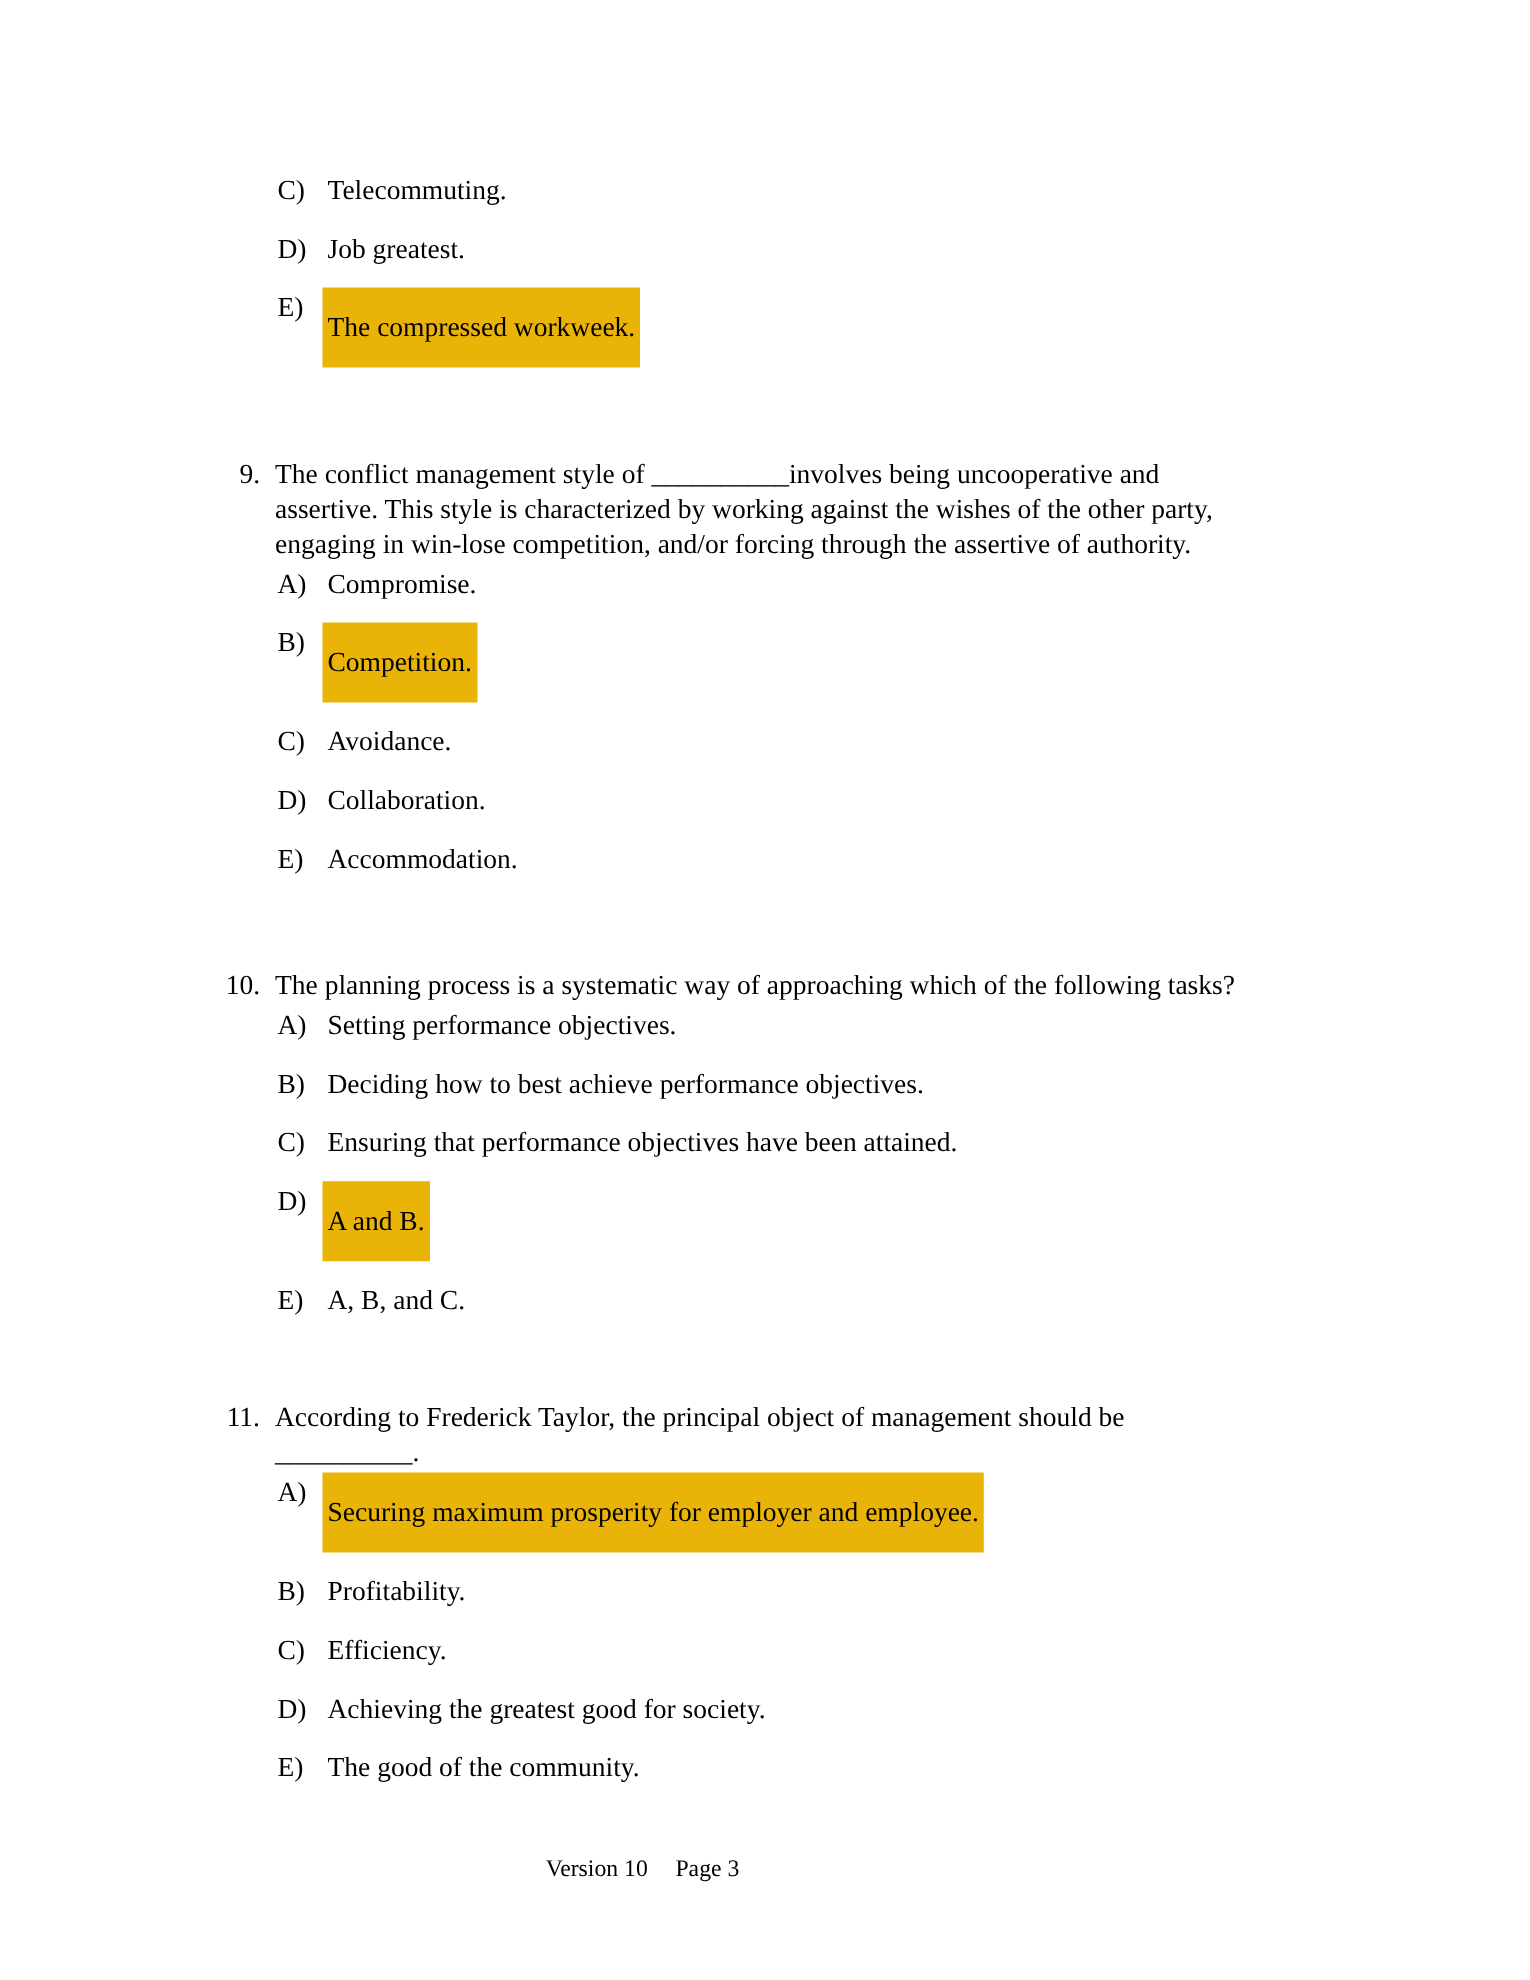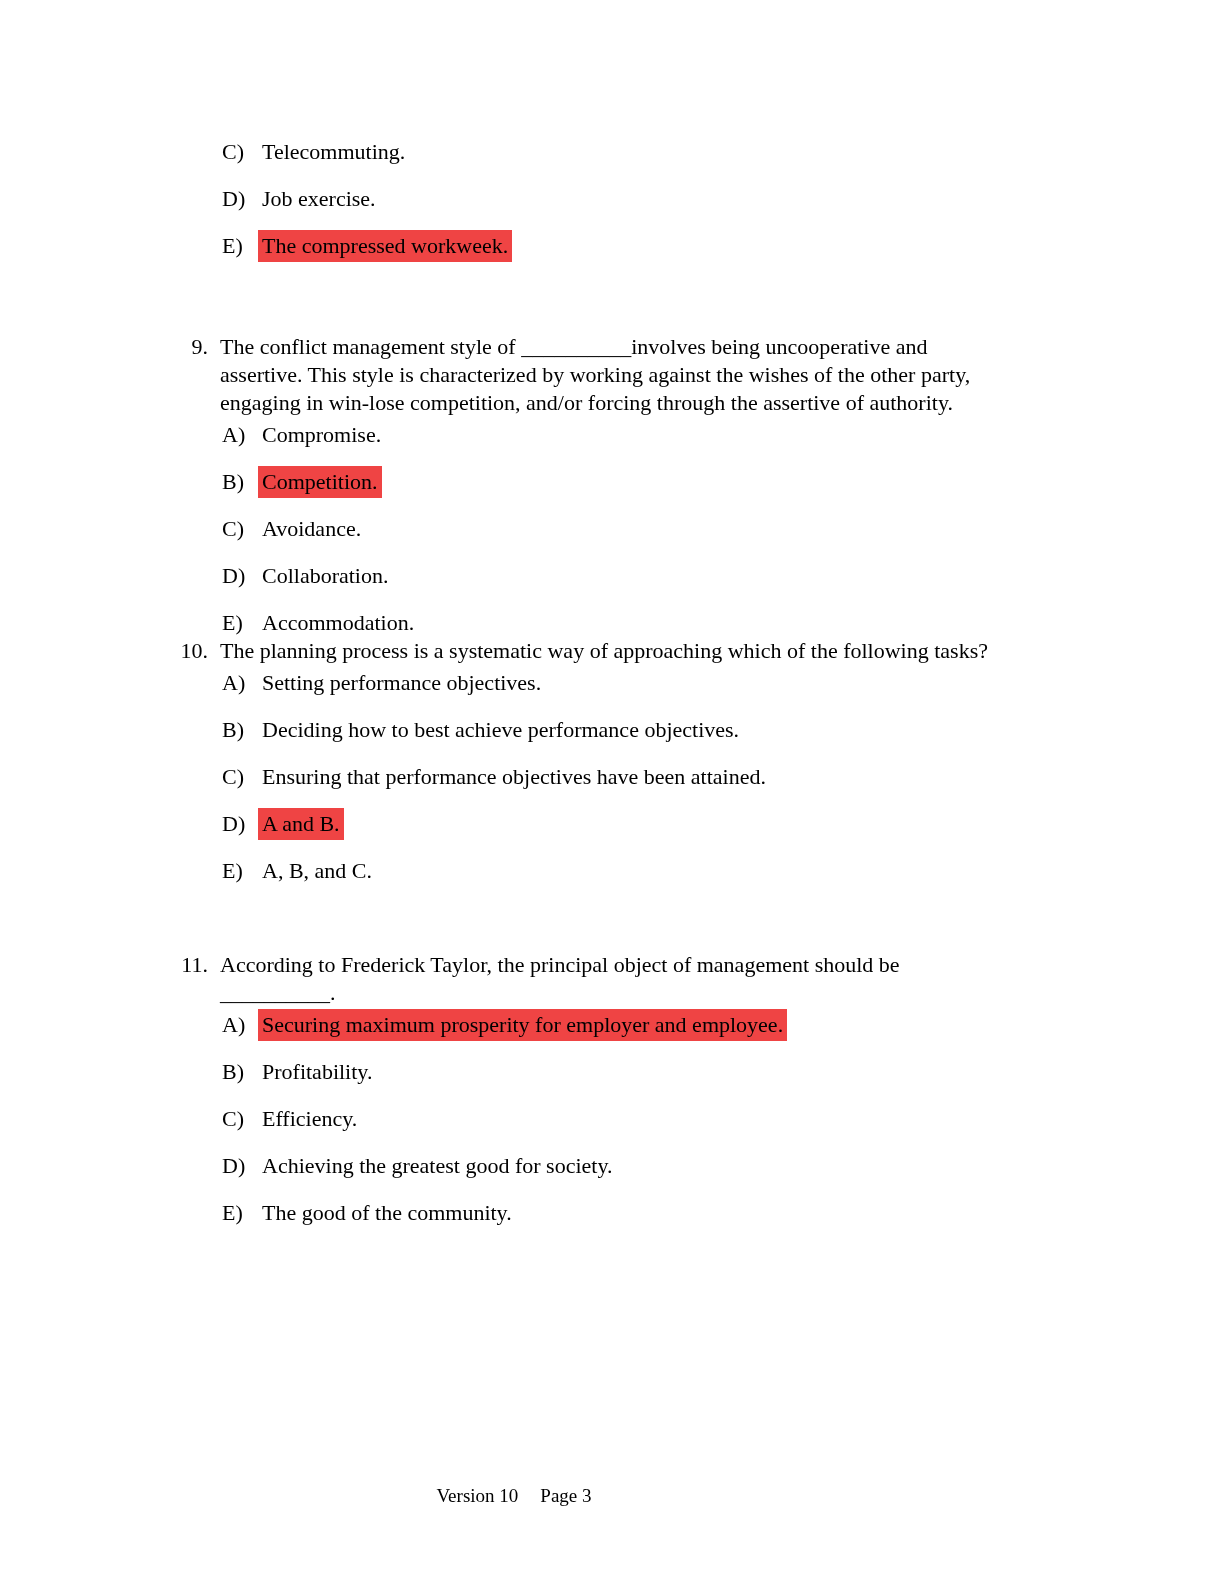--- a/index.html
+++ b/index.html
@@ -11,33 +11,33 @@
     color: #000000;
     font-family: "Liberation Serif", serif;
     font-size: 22px;
     line-height: 28px;
     box-sizing: border-box;
     padding: 138px 0 0 178px;
     overflow: hidden;
   }
   .question { margin: 0; }
   .mt-q9  { margin-top: 73px; }
-  .mt-q10 { }
+  .mt-q10 { margin-top: 73px; }
   .mt-q11 { margin-top: 66px; }
   .qrow { display: flex; }
   .qnum { flex: none; width: 30px; text-align: right; }
   .qbody { margin-left: 12px; max-width: 830px; }
   .qline { white-space: nowrap; }
   .opts { margin-top: 4px; padding-left: 44px; }
   .opts.orphan { margin-top: 0; padding-left: 44px; }
   .opt { display: flex; margin-bottom: 19px; }
   .opt:last-child { margin-bottom: 0; }
   .optletter { flex: none; width: 40px; }
   .opttext { white-space: nowrap; }
-  .hl { background: #ef4444; padding: 2px 4px; margin: -2px -4px; }
+  .hl { background: #eab308; padding: 18px 4px; margin: -2px -4px; }
   .footer {
     position: absolute;
     top: 1482px;
     left: 0;
     width: 1028px;
     text-align: center;
     font-size: 19px;
     line-height: 28px;
   }
   .footer .pagelabel { margin-left: 22px; }
@@ -47,21 +47,21 @@
 
 <div class="page">
 
   <div class="opts orphan">
     <div class="opt">
       <span class="optletter">C)</span>
       <span class="opttext">Telecommuting.</span>
     </div>
     <div class="opt">
       <span class="optletter">D)</span>
-      <span class="opttext">Job exercise.</span>
+      <span class="opttext">Job greatest.</span>
     </div>
     <div class="opt">
       <span class="optletter">E)</span>
       <span class="opttext highlighted-answer hl">The compressed workweek.</span>
     </div>
   </div>
 
   <div class="question mt-q9">
     <div class="qrow">
       <span class="qnum">9.</span>

